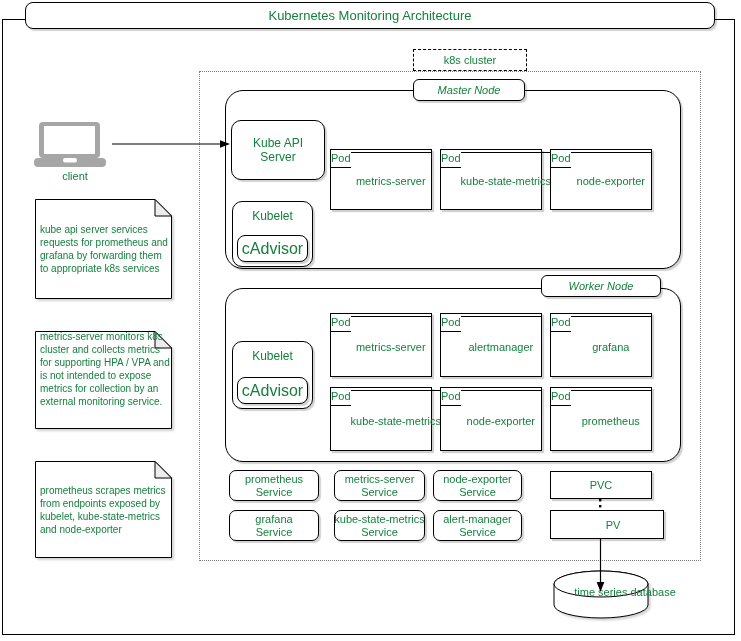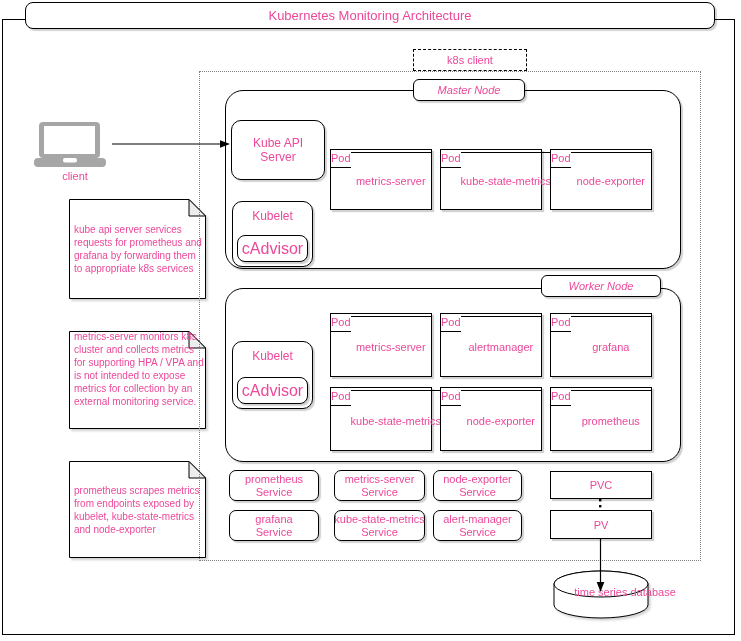--- a/index.html
+++ b/index.html
@@ -1,34 +1,34 @@
 <!DOCTYPE html>
 <html><head>
 <meta charset="utf-8">
 <style>
   html,body { margin:0; padding:0; background:#fff; }
   #canvas {
     position:relative; width:741px; height:641px; background:#ffffff;
-    font-family:"Liberation Sans","DejaVu Sans",sans-serif; color:#ec4899;
+    font-family:"Liberation Sans","DejaVu Sans",sans-serif; color:#15803d;
     overflow:hidden;
   }
   .abs { position:absolute; }
   .shadow { box-shadow:2px 2px 1px rgba(0,0,0,0.18); }
 
   .outer-frame { left:2px; top:19px; width:731px; height:614px; border:1.5px solid #000; }
 
   .title-box {
     left:25px; top:2px; width:688px; height:25px; background:#fff;
     border:1px solid #000; border-radius:8px; display:flex;
     align-items:center; justify-content:center; font-size:13px;
   }
 
   .client-label { left:45px; top:170px; width:60px; text-align:center; font-size:11px; }
 
-  .note { width:137px;margin-left:34px; }
+  .note { width:137px; }
   .note svg.bg { position:absolute; left:0; top:0; filter:drop-shadow(2px 2px 1px rgba(0,0,0,0.18)); }
   .note-text {
     position:absolute; left:0; top:0; right:0; bottom:0;
     display:flex; align-items:center;
     padding:0 2px 0 5px; font-size:10px; line-height:13px;
     white-space:pre-line;
   }
 
   .cluster-boundary { left:199px; top:71px; width:500px; height:488px; border:1px dotted #808080; }
   .cluster-label {
@@ -75,21 +75,21 @@
     background:#fff; border:1px solid #000; border-radius:7px;
     display:flex; flex-direction:column; align-items:center; justify-content:center;
     font-size:11px; line-height:13px; white-space:nowrap; text-align:center;
   }
 
   .store-rect {
     background:#fff; border:1px solid #000;
     display:flex; align-items:center; justify-content:center; font-size:11px;
   }
   .pvc-box { left:550px; top:471px; width:100px; height:26px; }
-  .pv-box  { left:550px; top:510px; width:100px; height:27px; }
+  .pv-box  { left:550px; top:510px; width:100px; height:27px;padding-left:12px; }
 
   .db-icon { left:553px; top:570px; filter:drop-shadow(2px 2px 1px rgba(0,0,0,0.18)); }
   .db-label { left:553px; top:586px; width:112px; text-align:center; font-size:11px; line-height:12px;margin-left:16px; }
 
   .overlay { left:0; top:0; pointer-events:none; }
 </style>
 </head>
 <body>
 
 <div id="canvas">
@@ -133,21 +133,21 @@
       <path d="M0.5,0.5 L120,0.5 L136.5,17 L136.5,96.5 L0.5,96.5 Z" fill="#fff" stroke="#000"></path>
       <path d="M120,0.5 L120,17 L136.5,17 Z" fill="#ededed" stroke="#000"></path>
     </svg>
     <div class="note-text">prometheus scrapes metrics
 from endpoints exposed by
 kubelet, kube-state-metrics
 and node-exporter</div>
   </div>
 
   <div class="abs cluster-boundary"></div>
-  <div class="abs cluster-label">k8s client</div>
+  <div class="abs cluster-label">k8s cluster</div>
 
   <div class="abs node-rect master-rect shadow"></div>
   <div class="abs node-label master-label shadow">Master Node</div>
 
   <div class="abs roundbox api-box shadow">Kube API Server</div>
 
   <div class="roundbox kubelet-box kubelet-master shadow">
     <span>Kubelet</span>
     <div class="cadvisor-box shadow">cAdvisor</div>
   </div>

